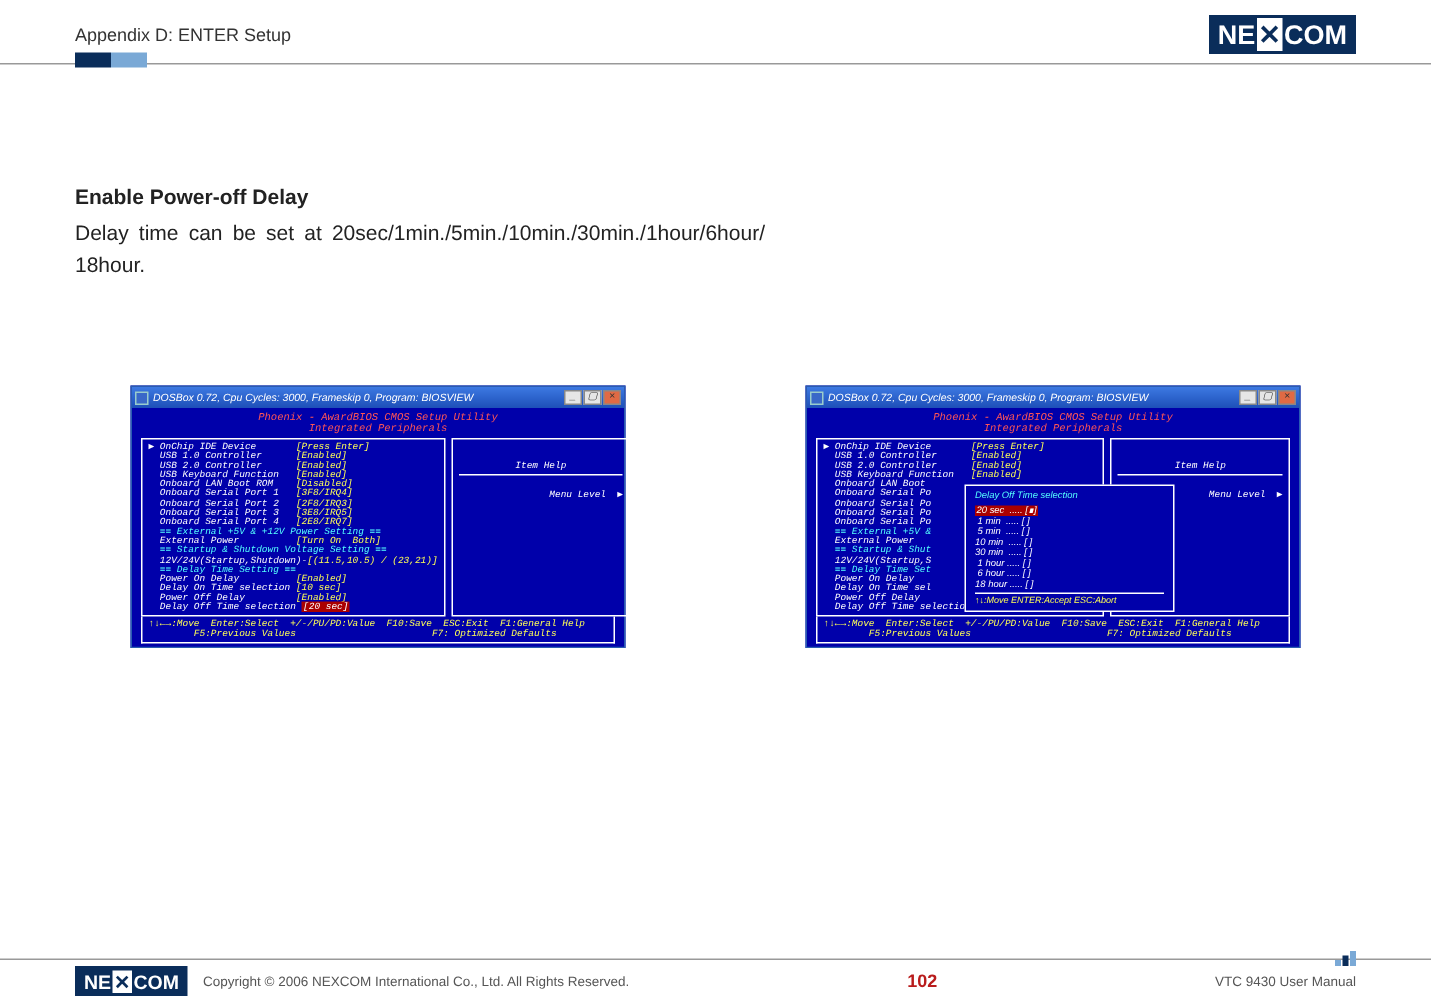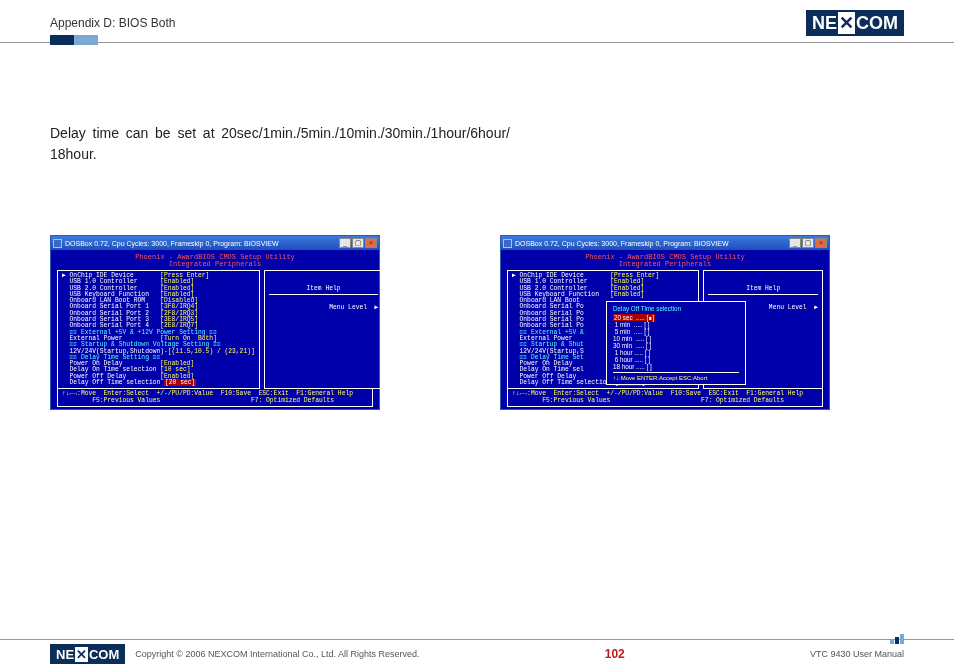--- a/index.html
+++ b/index.html
@@ -76,21 +76,22 @@
     line-height: 1.5;
     max-width: 460px;
     text-align: justify;
   }
 
   
   .shots {
     margin-top: 70px;
     display: flex;
     gap: 120px;
-    justify-content: flex-start;
+    justify-content: center;
+    font-style: italic;
   }
   .dosbox {
     width: 330px;
     border: 1px solid #2a5cb1;
     font-family: "Courier New", monospace;
     font-size: 7px;
     line-height: 1.0;
     background: #0000aa;
     color: #fff;
   }
@@ -206,35 +207,36 @@
     right: 50px;
     top: -6px;
     width: 14px; height: 10px;
   }
 </style>
 </head>
 <body>
 
 <div class="page">
   <div class="header">
-    <div class="header-title">Appendix D: BIOS Both</div>
+    <div class="header-title">Appendix D: ENTER Setup</div>
     <div class="logo">
       <span class="logo-bar">
         <span>NE</span>
           <span class="logo-x">✕</span>
           <span>COM</span>
       </span>
     </div>
   </div>
   <div class="header-tab">
     <div class="tab-dark"></div>
       <div class="tab-light"></div>
   </div>
 
   <div class="content">
+    <div class="section-title">Enable Power-off Delay</div>
     <div class="section-desc">Delay time can be set at 20sec/1min./5min./10min./30min./1hour/6hour/ 18hour.</div>
 
     <div class="shots">
 
       <div class="shot-wrap">
         <div class="dosbox">
           <div class="db-titlebar">
             <div class="db-title">
               <span class="db-appicon"></span>
               <span>DOSBox 0.72, Cpu Cycles:   3000, Frameskip  0, Program: BIOSVIEW</span>

